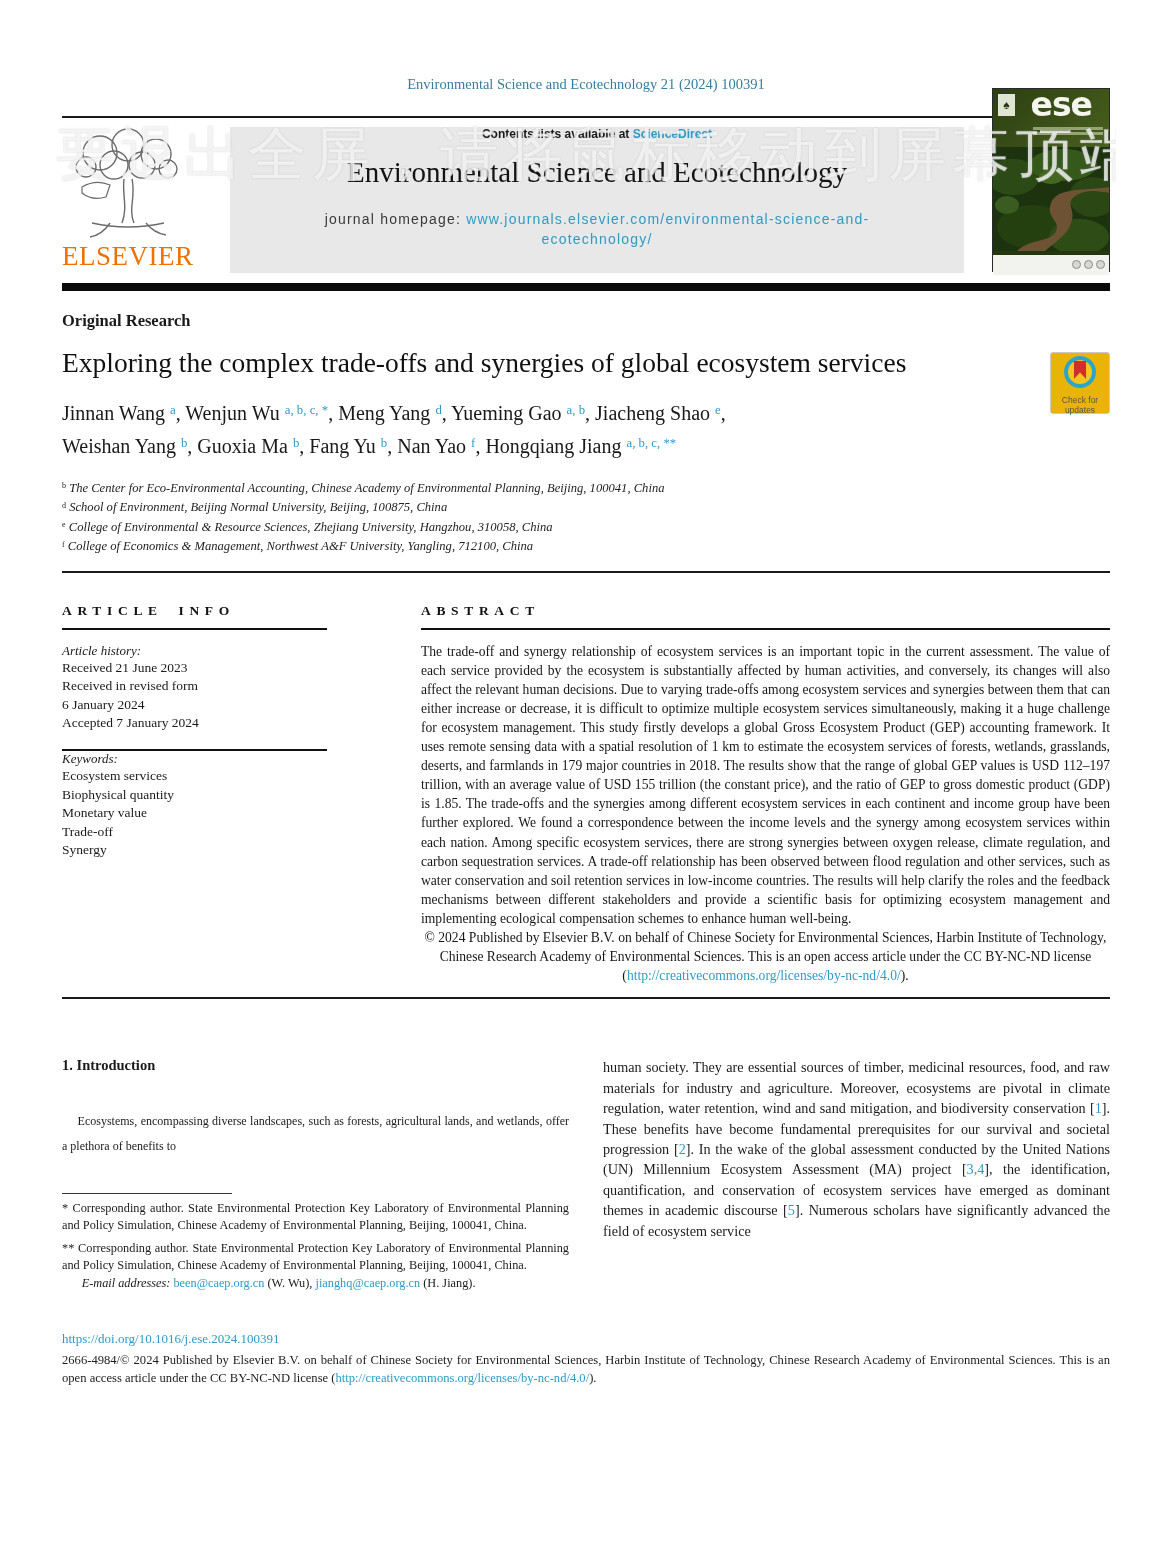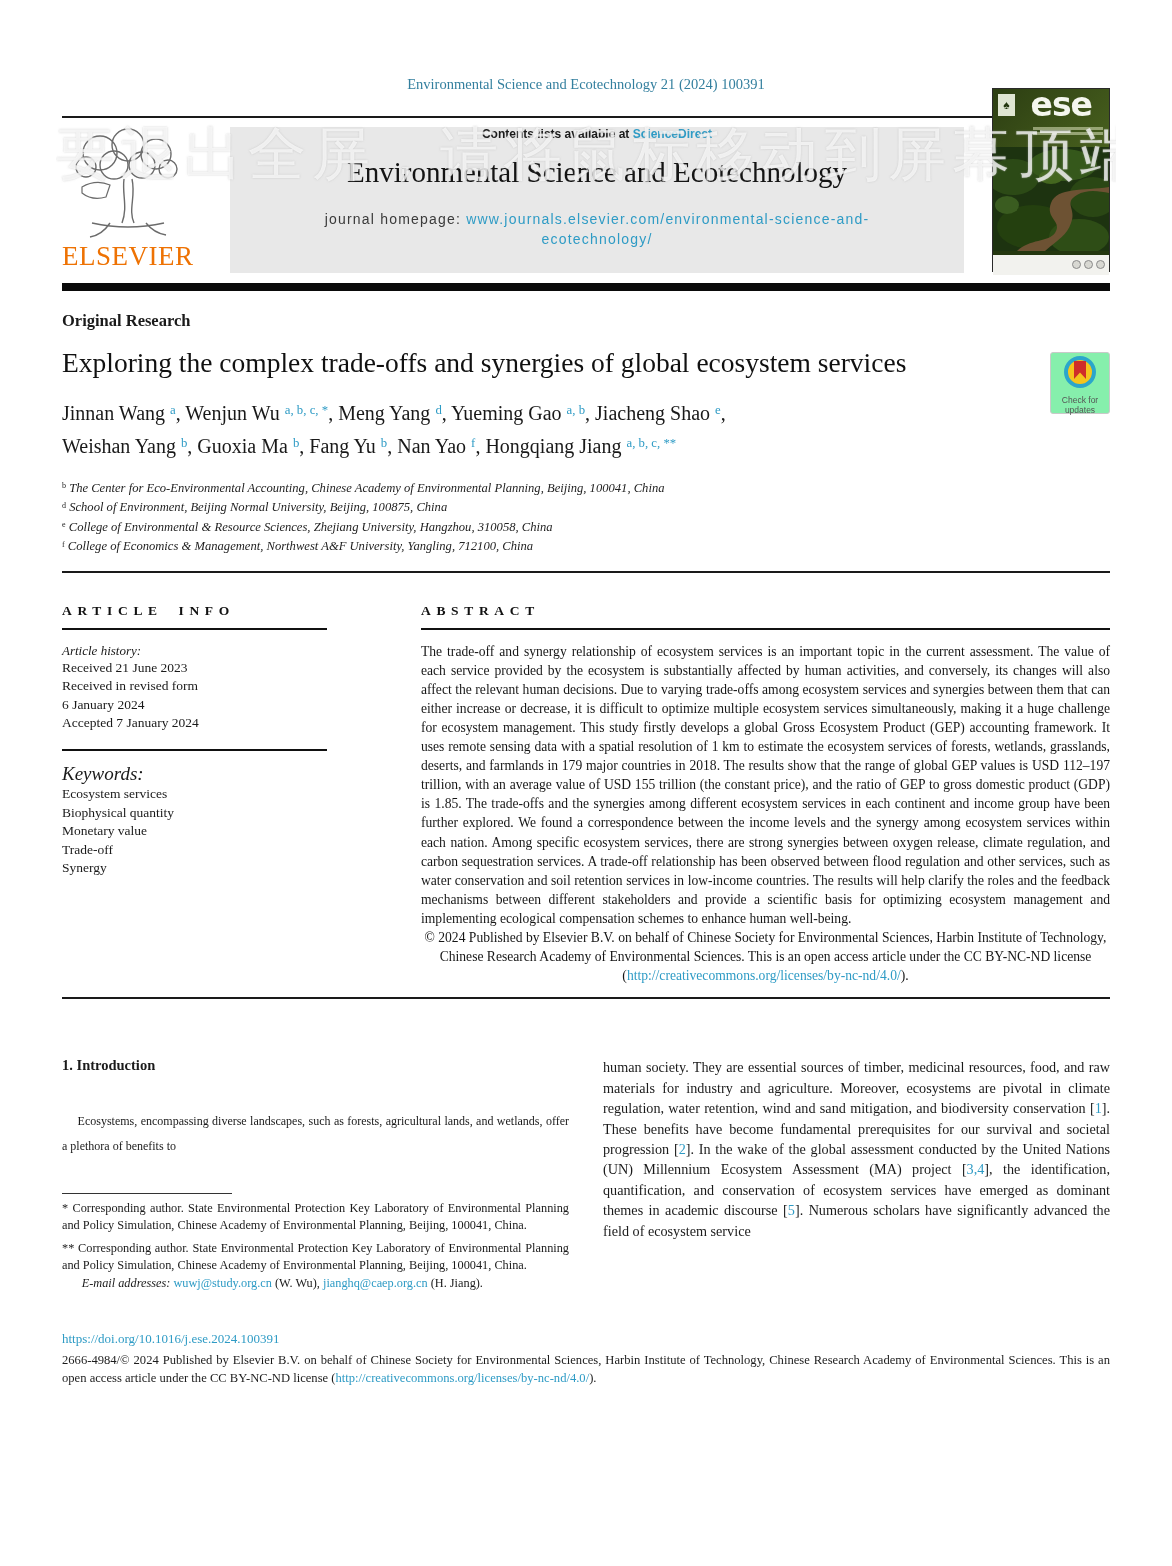--- a/index.html
+++ b/index.html
@@ -43,37 +43,37 @@
   .cover-dots{position:absolute;right:4px;top:5px;display:flex;gap:3px;}
   .cover-dots span{width:9px;height:9px;border-radius:50%;border:1px solid #8a8a8a;
     background:#d8d8d2;box-sizing:border-box;}
 
   .thick-bar{margin-top:10px;height:8px;background:#0a0a0a;}
 
   
   .article-type{margin-top:20px;font-size:16.5px;font-weight:bold;}
   .title-row{position:relative;}
   .page-title{margin:13px 0 0 0;font-size:27.5px;font-weight:400;line-height:37px;width:920px;color:#111;}
-  .check-badge{position:absolute;top:8px;right:0;width:58px;height:60px;background:#86efac;
+  .check-badge{position:absolute;top:8px;right:0;width:58px;height:60px;background:#eab308;
     border:1px solid #c9c9c9;border-radius:3px;text-align:center;}
   .badge-text{font-family:"Liberation Sans",sans-serif;font-size:8.5px;color:#555;line-height:9.5px;margin-top:1px;}
 
   .authors{margin-top:16px;font-size:20px;line-height:33px;color:#191919;width:960px;}
   .affiliations{margin-top:16px;font-size:12.6px;line-height:19.4px;font-style:italic;color:#222;}
   .aff-row sup{font-style:normal;}
   .mid-rule{margin-top:14px;height:2px;background:#1a1a1a;}
 
   
   .info-grid{display:grid;grid-template-columns:265px 1fr;column-gap:94px;margin-top:30px;}
   .sec-heading{font-size:13.5px;font-weight:bold;letter-spacing:0.42em;word-spacing:0.5em;color:#111;}
   .heading-rule{margin-top:9px;height:2px;background:#111;}
   .hist-label{margin-top:13px;font-style:italic;font-size:13px;}
   .hist-line,.kw-line{font-size:13.5px;line-height:18.6px;}
   .info-rule{margin-top:16px;height:2px;background:#111;}
-  .kw-label{margin-top:12px;font-style:italic;font-size:19px;}
+  .kw-label{font-style:italic;font-size:13px;}
   .abstract-body{margin-top:12px;font-size:13.6px;line-height:19.1px;text-align:justify;color:#161616;}
   .copyright{font-size:13.6px;line-height:19.1px;text-align:center;color:#161616;}
   .bottom-rule{margin-top:12px;height:2px;background:#1a1a1a;}
 
   
   .two-col{display:flex;gap:34px;margin-top:58px;}
   .col{width:507px;flex:none;}
   .intro-heading{font-size:14.5px;font-weight:bold;}
   .body-para{margin-top:35px;font-size:12px;line-height:25px;text-align:justify;text-indent:1.3em;}
   .body-para-right{font-size:14.2px;line-height:20.4px;text-align:justify;}
@@ -190,21 +190,21 @@
 
     <div class="bottom-rule"></div>
 
     <div class="two-col">
       <div class="col">
         <div class="intro-heading">1.  Introduction</div>
         <div class="body-para">Ecosystems, encompassing diverse landscapes, such as forests, agricultural lands, and wetlands, offer a plethora of benefits to</div>
         <div class="fn-rule"></div>
         <div class="footnote">* Corresponding author. State Environmental Protection Key Laboratory of Environmental Planning and Policy Simulation, Chinese Academy of Environmental Planning, Beijing, 100041, China.</div>
         <div class="footnote">** Corresponding author. State Environmental Protection Key Laboratory of Environmental Planning and Policy Simulation, Chinese Academy of Environmental Planning, Beijing, 100041, China.</div>
-        <div class="email-line"><span class="seg-i">E-mail addresses: </span><span class="seg-link">wuwj@study.org.cn</span><span class="seg-txt"> (W. Wu), </span><span class="seg-link">jianghq@caep.org.cn</span><span class="seg-txt"> (H. Jiang).</span></div>
+        <div class="email-line"><span class="seg-i">E-mail addresses: </span><span class="seg-link">been@caep.org.cn</span><span class="seg-txt"> (W. Wu), </span><span class="seg-link">jianghq@caep.org.cn</span><span class="seg-txt"> (H. Jiang).</span></div>
       </div>
       <div class="col">
         <div class="body-para-right"><span class="seg-txt">human society. They are essential sources of timber, medicinal resources, food, and raw materials for industry and agriculture. Moreover, ecosystems are pivotal in climate regulation, water retention, wind and sand mitigation, and biodiversity conservation [</span><span class="seg-link">1</span><span class="seg-txt">]. These benefits have become fundamental prerequisites for our survival and societal progression [</span><span class="seg-link">2</span><span class="seg-txt">]. In the wake of the global assessment conducted by the United Nations (UN) Millennium Ecosystem Assessment (MA) project [</span><span class="seg-link">3,4</span><span class="seg-txt">], the identification, quantification, and conservation of ecosystem services have emerged as dominant themes in academic discourse [</span><span class="seg-link">5</span><span class="seg-txt">]. Numerous scholars have significantly advanced the field of ecosystem service</span></div>
       </div>
     </div>
 
     <div class="doi-line">https://doi.org/10.1016/j.ese.2024.100391</div>
     <div class="footer-line"><span class="seg-txt">2666-4984/© 2024 Published by Elsevier B.V. on behalf of Chinese Society for Environmental Sciences, Harbin Institute of Technology, Chinese Research Academy of Environmental Sciences. This is an open access article under the CC BY-NC-ND license (</span><span class="seg-link">http://creativecommons.org/licenses/by-nc-nd/4.0/</span><span class="seg-txt">).</span></div>
   </div>
 

